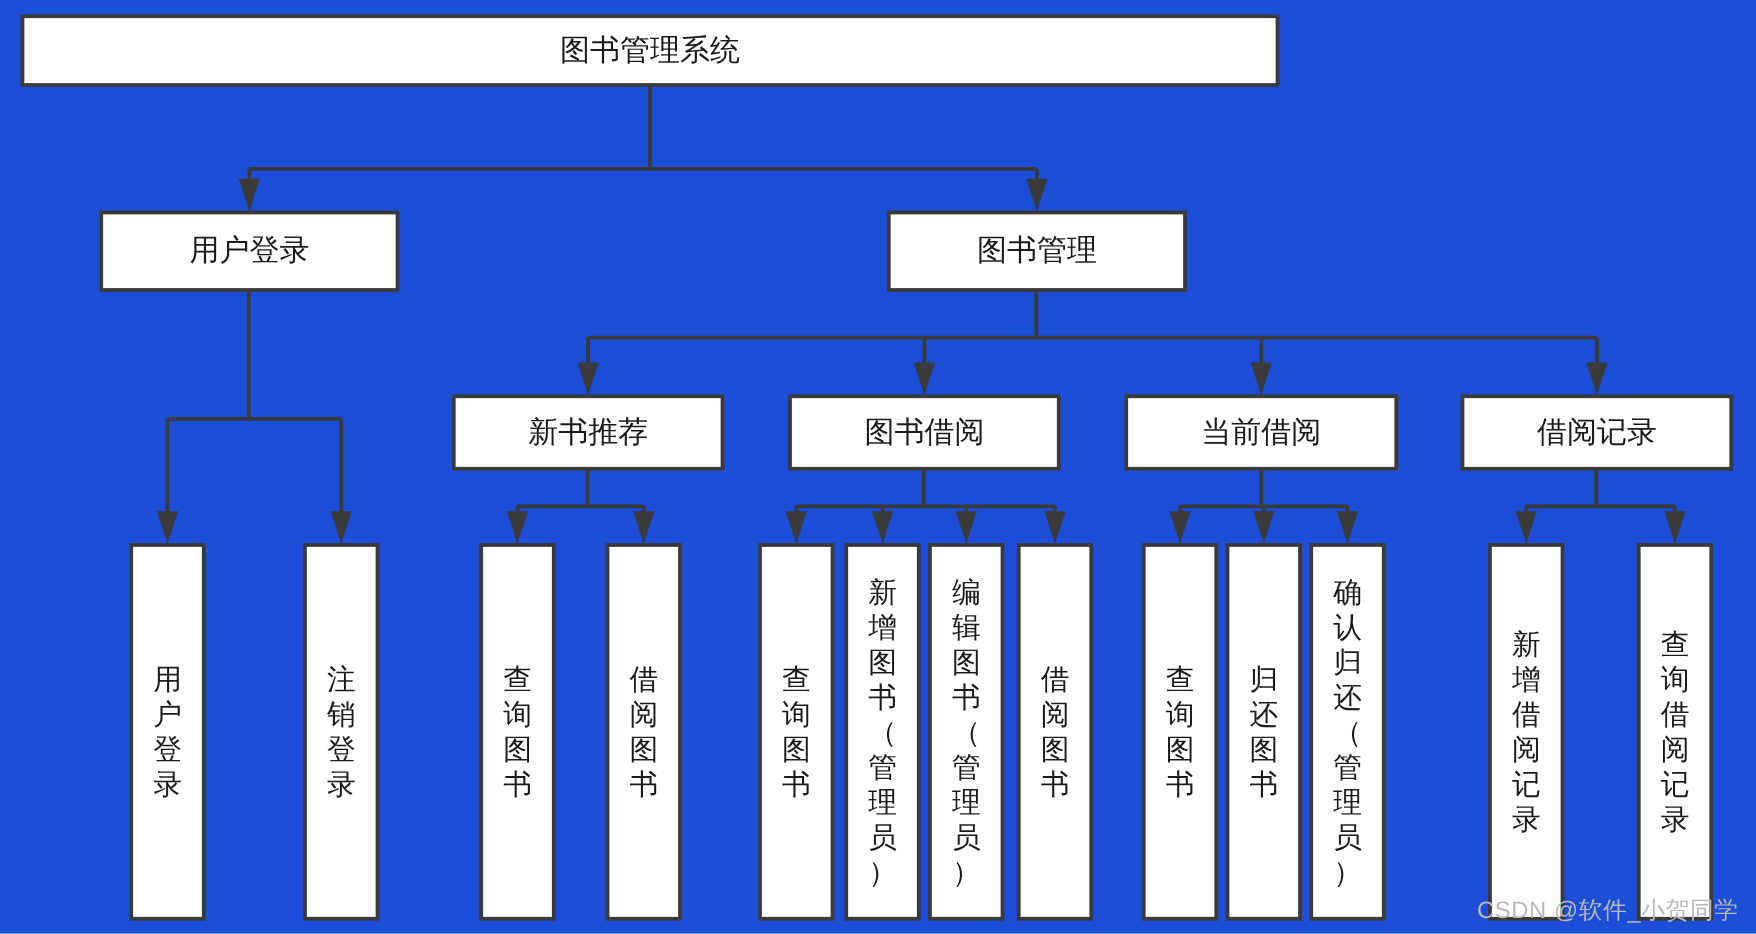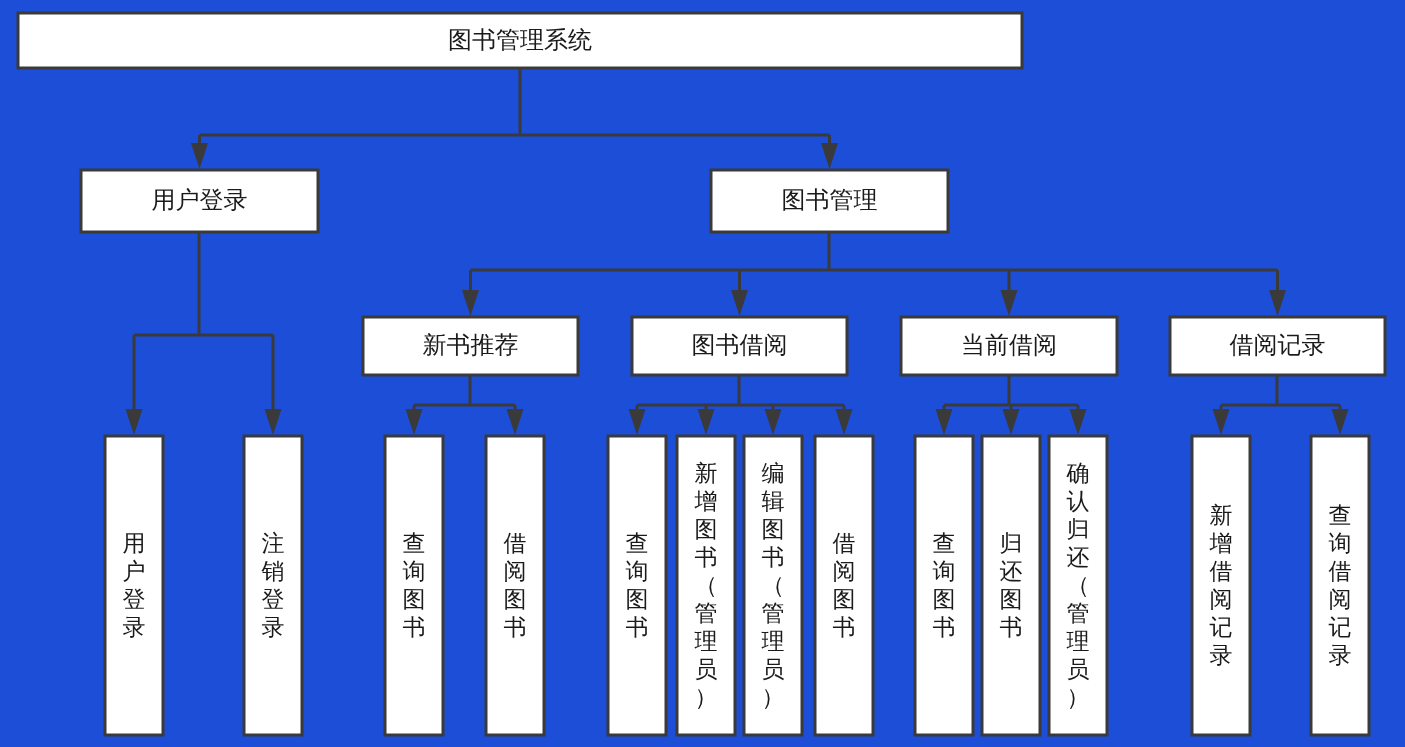--- a/index.html
+++ b/index.html
@@ -220,13 +220,14 @@
         <g>
           <rect x="1192" y="436" width="58" height="299" class="node-box-leaf"></rect>
           <text x="1221" y="523.34" class="leaf-label"><tspan x="1221" dy="0">新</tspan><tspan x="1221" dy="28">增</tspan><tspan x="1221" dy="28">借</tspan><tspan x="1221" dy="28">阅</tspan><tspan x="1221" dy="28">记</tspan><tspan x="1221" dy="28">录</tspan></text>
         </g>
         <g>
           <rect x="1311" y="436" width="58" height="299" class="node-box-leaf"></rect>
           <text x="1340" y="523.34" class="leaf-label"><tspan x="1340" dy="0">查</tspan><tspan x="1340" dy="28">询</tspan><tspan x="1340" dy="28">借</tspan><tspan x="1340" dy="28">阅</tspan><tspan x="1340" dy="28">记</tspan><tspan x="1340" dy="28">录</tspan></text>
         </g>
       </g>
   </svg>
+  <div class="watermark">CSDN @软件_小贺同学</div>
 </div>
 
 </body></html>

